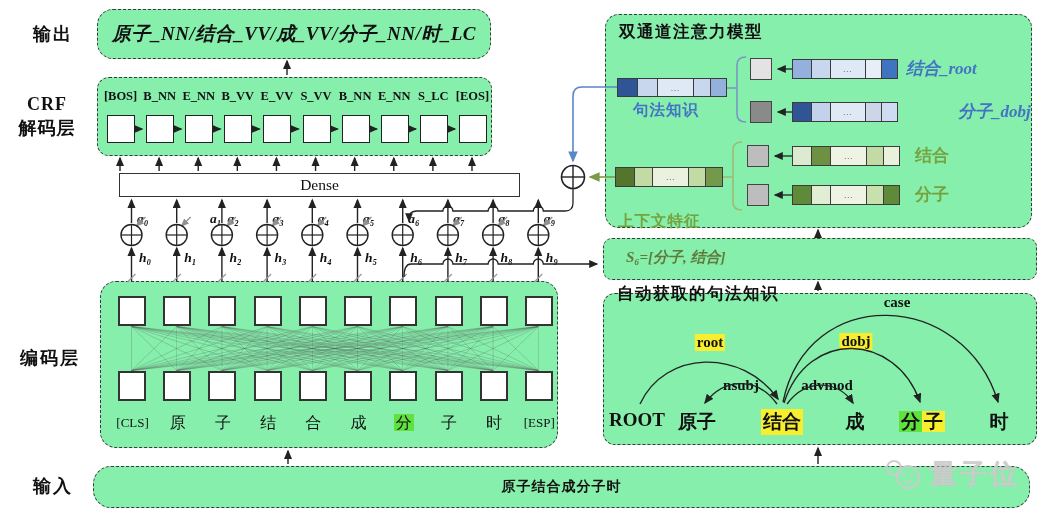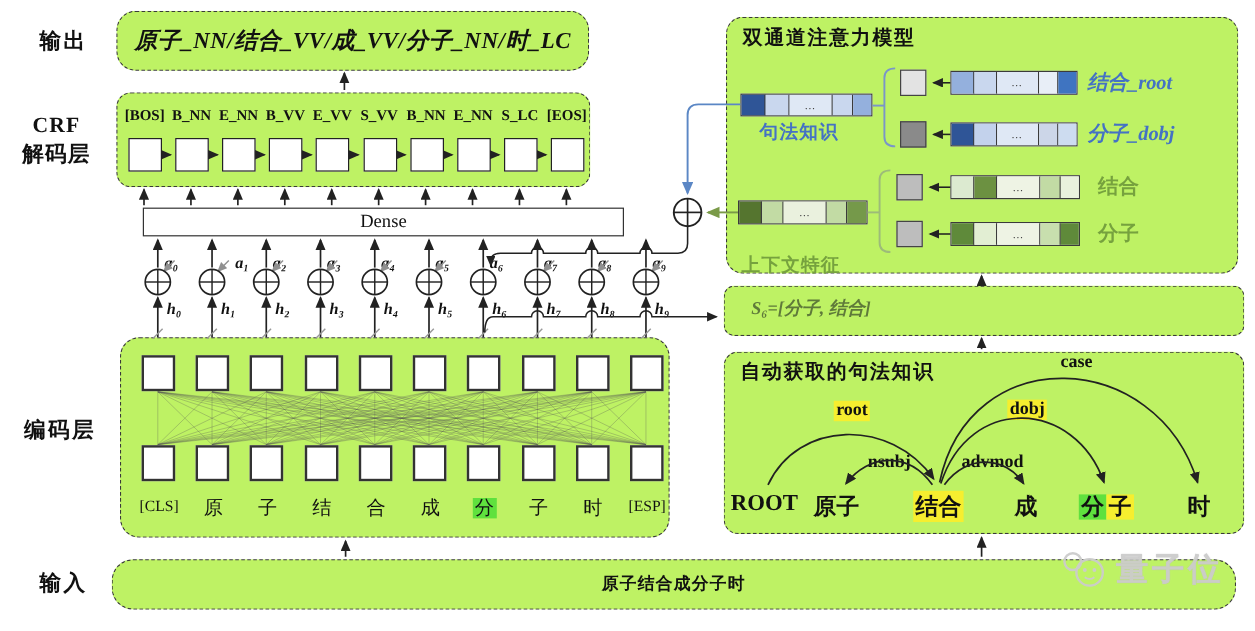--- a/index.html
+++ b/index.html
@@ -1,19 +1,19 @@
 <!DOCTYPE html>
 <html><head>
 <meta charset="utf-8">
 <style>
   html,body{margin:0;padding:0;background:#fff;}
   .canvas{position:relative;width:1046px;height:526px;background:#fff;overflow:hidden;
           font-family:"Liberation Serif","DejaVu Serif",serif;color:#111;}
   svg.wires{position:absolute;left:0;top:0;width:1046px;height:526px;z-index:5;pointer-events:none;}
-  .dash-box{position:absolute;border:1.6px dashed #3a3a3a;background:#bef264;box-sizing:border-box;}
+  .dash-box{position:absolute;border:1.6px dashed #3a3a3a;background:#86efac;box-sizing:border-box;}
   .side-label{position:absolute;text-align:center;font-size:18px;font-weight:600;letter-spacing:2px;}
   .center-text{display:flex;align-items:center;justify-content:center;height:100%;}
   .it{font-style:italic;}
   .dense-bar{position:absolute;border:1.4px solid #333;box-sizing:border-box;background:#fff;
              display:flex;align-items:center;justify-content:center;font-size:15.5px;}
   .row10{position:absolute;display:flex;justify-content:space-between;box-sizing:border-box;}
   .cells10{position:absolute;display:flex;box-sizing:border-box;}
   .cells10>span{flex:0 0 auto;text-align:center;}
   .tag{font-size:12.5px;font-weight:bold;white-space:nowrap;}
   .crf-sq{width:28px;height:28px;border:1.6px solid #222;box-sizing:border-box;background:#fff;}
@@ -312,21 +312,21 @@
         <span class="crf-sq"></span>
       </div>
   </div>
 
   <div class="dense-bar" style="left:119px;top:173px;width:401px;height:24px;">
     <span>Dense</span>
   </div>
 
   <div class="cells10" style="left:131px;top:211px;width:452px;">
       <span class="ah" style="width:45.2px;padding-left:6px;box-sizing:border-box;text-align:left;">a₀</span>
-      <span class="ah" style="width:45.2px;padding-left:6px;box-sizing:border-box;text-align:center;">a₁</span>
+      <span class="ah" style="width:45.2px;padding-left:6px;box-sizing:border-box;text-align:right;">a₁</span>
       <span class="ah" style="width:45.2px;padding-left:6px;box-sizing:border-box;text-align:left;">a₂</span>
       <span class="ah" style="width:45.2px;padding-left:6px;box-sizing:border-box;text-align:left;">a₃</span>
       <span class="ah" style="width:45.2px;padding-left:6px;box-sizing:border-box;text-align:left;">a₄</span>
       <span class="ah" style="width:45.2px;padding-left:6px;box-sizing:border-box;text-align:left;">a₅</span>
       <span class="ah" style="width:45.2px;padding-left:6px;box-sizing:border-box;text-align:left;">a₆</span>
       <span class="ah" style="width:45.2px;padding-left:6px;box-sizing:border-box;text-align:left;">a₇</span>
       <span class="ah" style="width:45.2px;padding-left:6px;box-sizing:border-box;text-align:left;">a₈</span>
       <span class="ah" style="width:45.2px;padding-left:6px;box-sizing:border-box;text-align:left;">a₉</span>
     </div>
 
@@ -407,21 +407,21 @@
     </div>
   <div class="blue-lab" style="left:906px;top:57px;">结合_root</div>
   <div class="gsq" style="left: 750px; top: 101px; background: rgb(138, 138, 138);"></div>
   <div class="vec" style="left:792px;top:102px;width:106px;height:20px;">
       <span style="flex: 1 1 0px; background: rgb(47, 85, 151);"></span>
       <span style="flex: 1 1 0px; background: rgb(195, 210, 236);"></span>
       <span style="flex: 1.9 1 0px; background: rgb(223, 232, 245);">…</span>
       <span style="flex: 0.85 1 0px; background: rgb(204, 214, 232);"></span>
       <span style="flex: 0.85 1 0px; background: rgb(205, 220, 240);"></span>
     </div>
-  <div class="blue-lab" style="left:906px;top:100px;text-align:right;">分子_dobj</div>
+  <div class="blue-lab" style="left:958px;top:100px;text-align:right;">分子_dobj</div>
 
   <div class="vec" style="left:615px;top:167px;width:108px;height:20px;">
       <span style="flex: 1 1 0px; background: rgb(85, 117, 47);"></span>
       <span style="flex: 1 1 0px; background: rgb(194, 219, 164);"></span>
       <span style="flex: 2 1 0px; background: rgb(234, 241, 222);">…</span>
       <span style="flex: 0.9 1 0px; background: rgb(194, 219, 164);"></span>
       <span style="flex: 0.9 1 0px; background: rgb(117, 153, 74);"></span>
     </div>
   <div class="chan-lab" style="left:618px;top:192px;color:#76a23e;margin-top:19px;">上下文特征</div>
   <div class="gsq" style="left: 747px; top: 145px; background: rgb(189, 189, 189);"></div>
@@ -441,21 +441,21 @@
       <span style="flex: 0.85 1 0px; background: rgb(200, 223, 174);"></span>
       <span style="flex: 0.85 1 0px; background: rgb(95, 138, 58);"></span>
     </div>
   <div class="green-lab" style="left:915px;top:183px;">分子</div>
 
   <div class="dash-box" style="left:603px;top:238px;width:434px;height:42px;border-radius:9px;">
     <div class="sk-line" style="left:22px;top:9px;color:#5f7a3a;">S₆=[分子, 结合]</div>
   </div>
 
   <div class="dash-box" style="left:603px;top:293px;width:434px;height:152px;border-radius:12px;"></div>
-  <div class="box-title" style="left:617px;top:299px;">自动获取的句法知识</div>
+  <div class="box-title" style="left:617px;top:283px;">自动获取的句法知识</div>
   <div class="word" style="left:637px;top:409px;">ROOT</div>
   <div class="word" style="left:697px;top:409px;">原子</div>
   <div class="word hl-yellow" style="left:782px;top:409px;">结合</div>
   <div class="word" style="left:855px;top:409px;">成</div>
   <div class="word" style="left:922px;top:409px;"><span class="hl-green">分</span><span class="hl-yellow">子</span></div>
   <div class="word" style="left:999px;top:409px;">时</div>
   <div class="arc-lab hl-yellow" style="left:710px;top:334px;">root</div>
   <div class="arc-lab" style="left:741px;top:377px;">nsubj</div>
   <div class="arc-lab" style="left:827px;top:377px;">advmod</div>
   <div class="arc-lab hl-yellow" style="left:856px;top:333px;">dobj</div>

